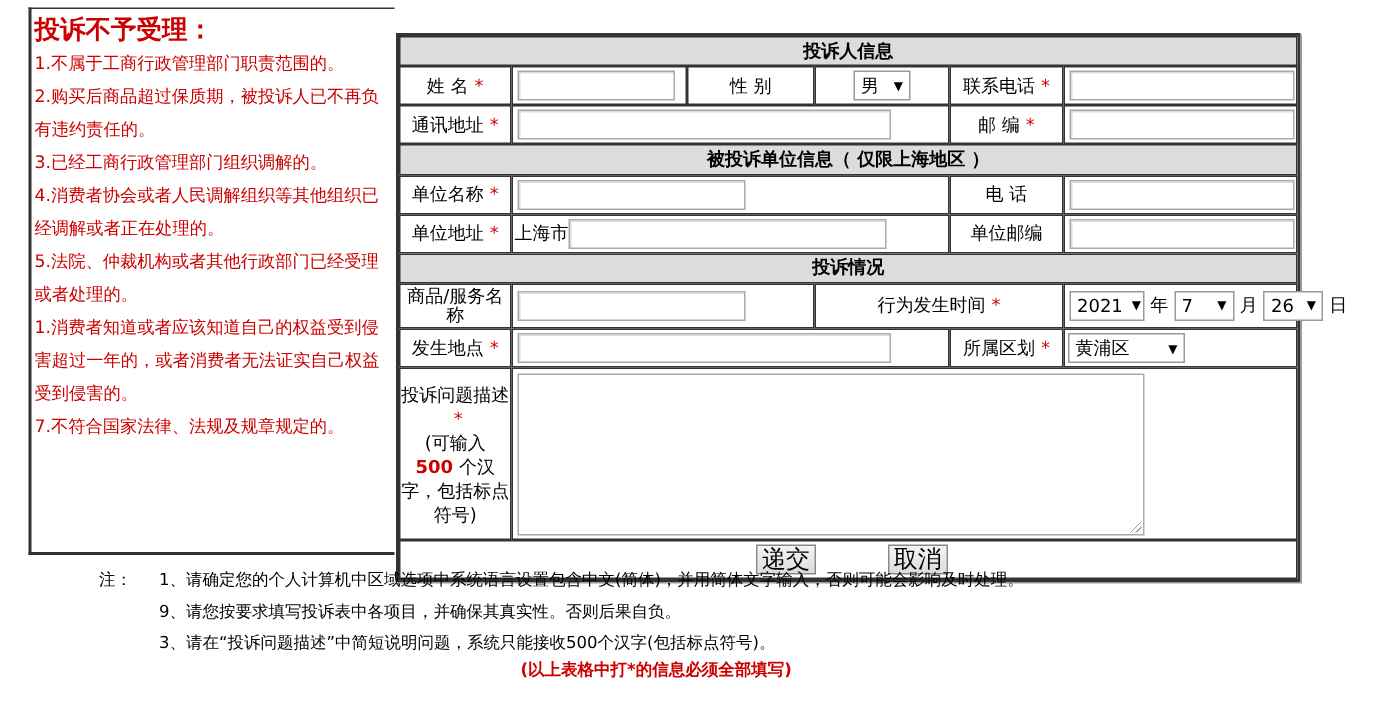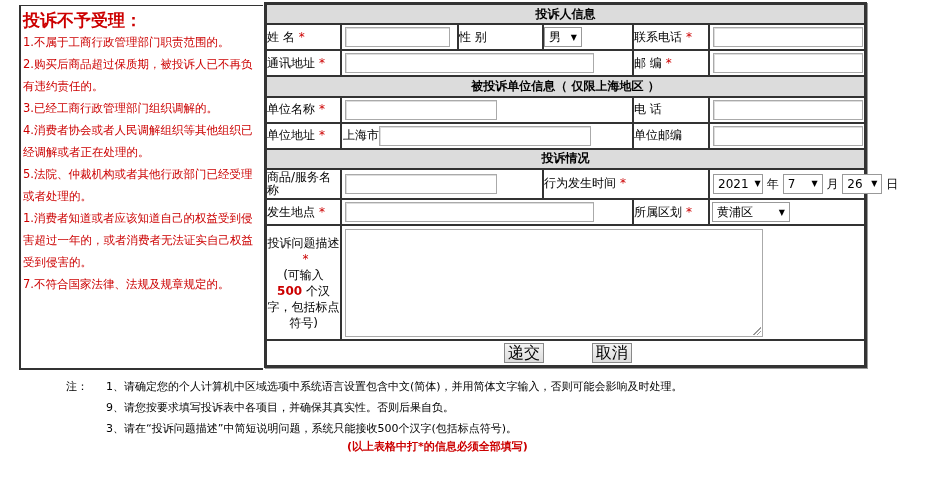--- a/index.html
+++ b/index.html
@@ -1,23 +1,23 @@
 <!DOCTYPE html>
 <html><head>
 <meta charset="utf-8">
 <style>
   html, body { margin:0; padding:0; background:#fff; }
   body { width:927px; height:481px; position:relative; font-family:"DejaVu Sans","Liberation Sans",sans-serif; font-size:12px; color:#000; overflow:hidden; }
   .left-box { position:absolute; left:19px; top:5px; width:244px; height:365px; border-left:2px solid #333; border-bottom:2px solid #333; border-top:1px solid #333; box-sizing:border-box; padding:3px 2px 0 2px; color:#cc0000; font-size:11.5px; line-height:22px; }
   .left-box .title { font-weight:bold; font-size:17px; }
-  .form-wrap { position:absolute; left:264px; top:2px; width:603px; height:366px; border:2px solid #333; box-shadow: 1px 1px 0 #999; box-sizing:border-box; }
+  .form-wrap { position:absolute; left:264px; top:22px; width:603px; height:366px; border:2px solid #333; box-shadow: 1px 1px 0 #999; box-sizing:border-box; }
   table.form { border-collapse:separate; border-spacing:0; width:100%; height:100%; table-layout:fixed; }
   table.form td { border:1px solid #333; padding:0; height:24px; font-size:12px; vertical-align:middle; }
   td.head { background:#dcdcdc; text-align:center; font-weight:bold; height:18px !important; font-size:12px; }
-  td.lbl { text-align:left; }
+  td.lbl { text-align:center; }
   .star { color:#cc0000; margin-left:4px; }
   .inp { height:20px; border:1px solid #aaa; box-sizing:border-box; background:#fff; display:inline-block; vertical-align:middle; margin-left:3px; box-shadow: inset 1px 1px 0 #ddd; }
   .sel { height:20px; border:1px solid #999; background:#fff; display:inline-flex; align-items:center; justify-content:space-between; box-sizing:border-box; padding:0 4px; vertical-align:middle; font-size:12px; }
   .sel .arrow { font-size:8px; margin-left:6px; }
   .ta { width:418px; height:108px; border:1px solid #aaa; margin:2px 3px; box-sizing:border-box; position:relative; background:#fff; }
   .ta .grip { position:absolute; right:1px; bottom:1px; width:8px; height:8px; background:linear-gradient(135deg, transparent 50%, #999 50%, #999 58%, transparent 58%, transparent 72%, #999 72%, #999 80%, transparent 80%); }
   .btn { display:inline-block; width:40px; height:20px; border:1px solid #888; background:linear-gradient(#f4f4f4,#dcdcdc); text-align:center; line-height:18px; font-size:16px; box-sizing:border-box; vertical-align:middle; }
   .notes { position:absolute; left:66px; top:376px; font-size:11px; line-height:21px; }
   .notes .row { display:flex; }
   .notes .label { width:40px; }

